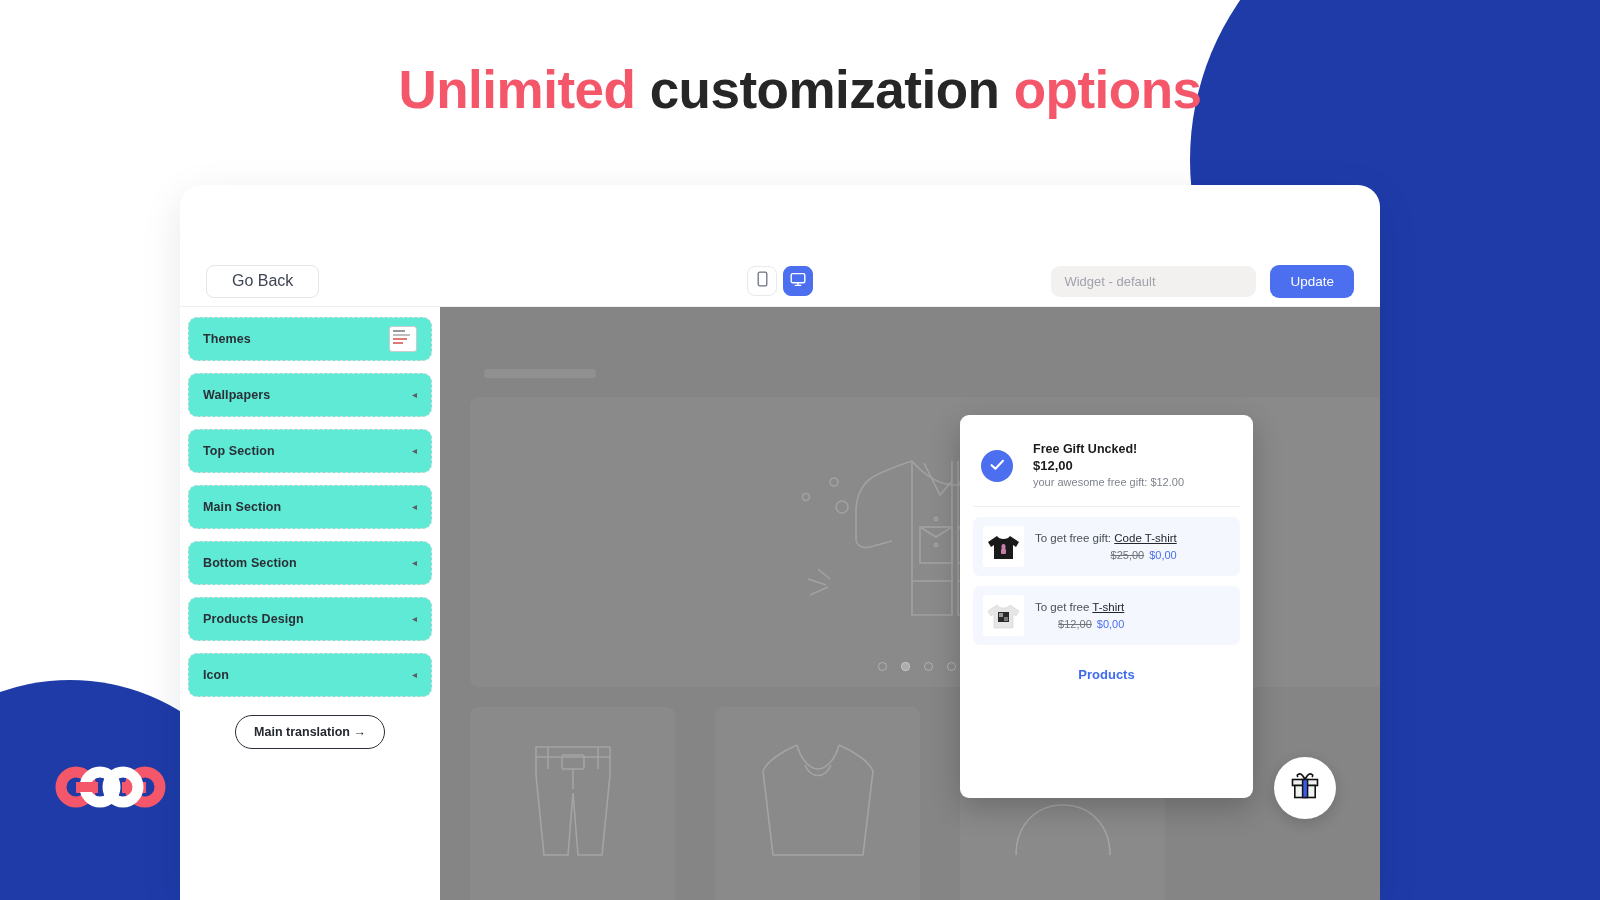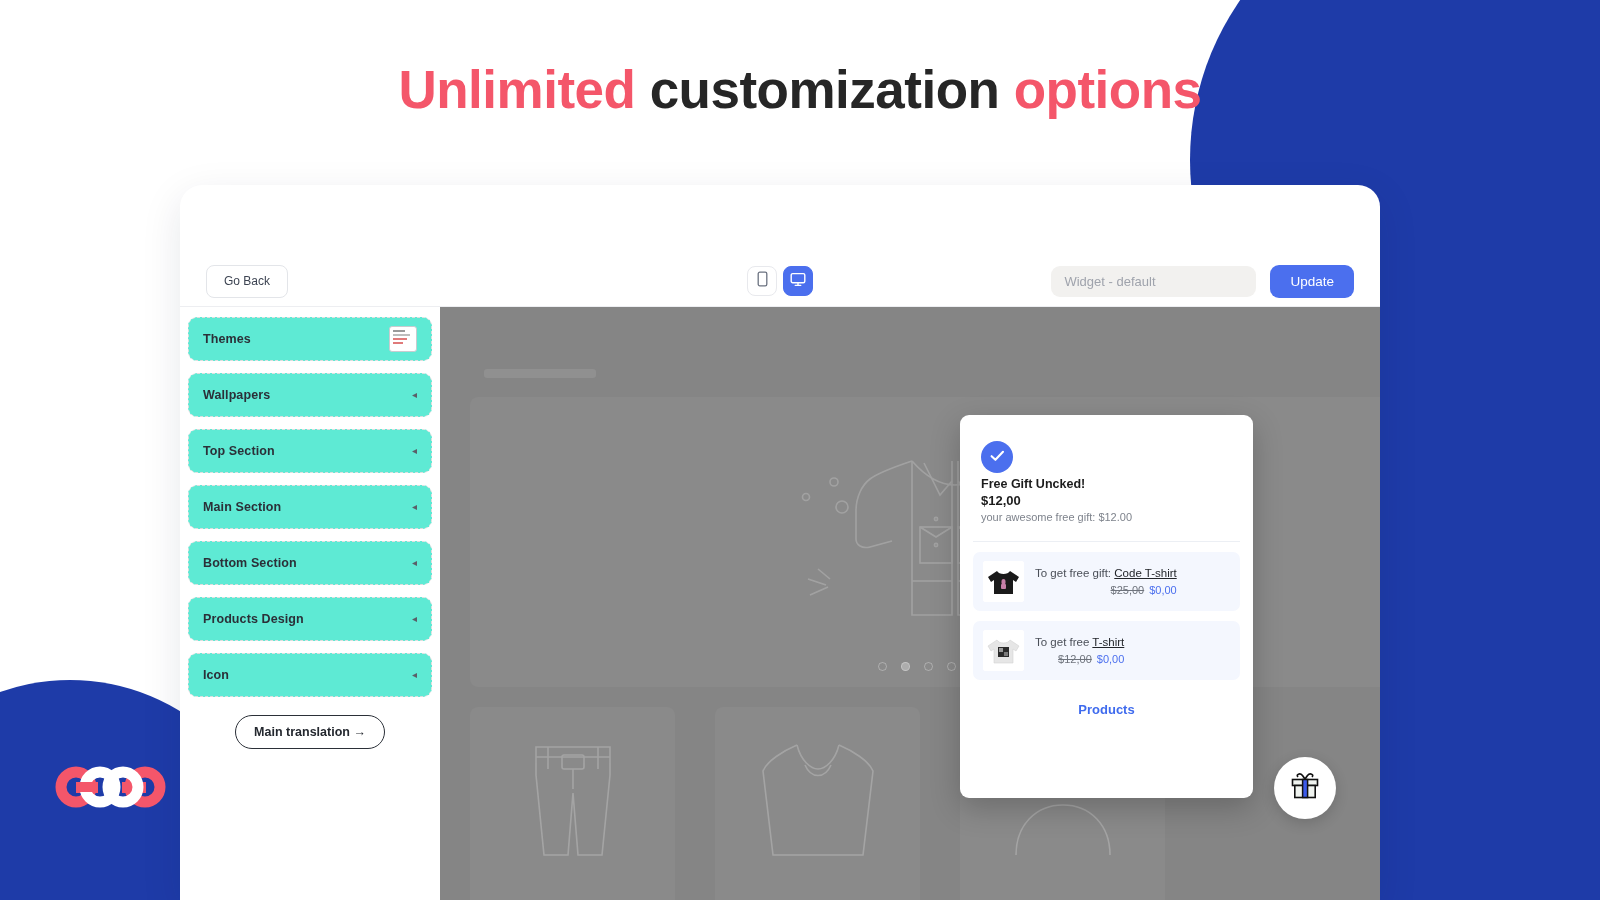--- a/index.html
+++ b/index.html
@@ -60,25 +60,25 @@
   }
 
   
   .toolbar {
     position: absolute; left: 0; top: 70px;
     width: 1200px; height: 52px;
     display: flex; align-items: center;
     padding: 0 26px;
   }
   .go-back {
-    height: 33px; padding: 0 17px;
+    height: 33px; padding: 0 25px;
     display: flex; align-items: center;
     border: 1px solid #E3E5E9; border-radius: 8px;
     background: #fff;
-    font-size: 12px; color: #3D4452; font-weight: 400;
+    font-size: 16px; color: #3D4452; font-weight: 400;
     cursor: pointer;
   }
   .device-toggle {
     position: absolute; left: 50%; transform: translateX(-50%);
     display: flex; gap: 6px;
   }
   .dev-btn {
     width: 30px; height: 30px; border-radius: 8px;
     display: flex; align-items: center; justify-content: center;
     cursor: pointer;
@@ -229,24 +229,23 @@
     position: absolute; right: 10px; top: 17px;
     width: 23px; height: 23px; border-radius: 5px;
     background: #3A3A3A;
     display: flex; align-items: center; justify-content: center;
     cursor: pointer;
   }
 
   .gp-body { padding: 10px 13px 0 13px; }
 
   .gift-row-main {
-    display: flex; align-items: flex-start; gap: 3px;
+    display: flex; align-items: center; gap: 20px;
     padding: 16px 8px 16px 8px;
     border-bottom: 1px solid #ECEFF4;
-    flex-direction: column;
   }
   .check-circle {
     width: 32px; height: 32px; border-radius: 50%;
     background: #4B6FEE;
     display: flex; align-items: center; justify-content: center;
     flex: 0 0 32px;
     cursor: pointer;
   }
   .gm-name { font-size: 12.5px; font-weight: 700; color: #1C1C1C; line-height: 16px; }
   .gm-price { font-size: 13px; font-weight: 700; color: #1C1C1C; line-height: 17px; }

